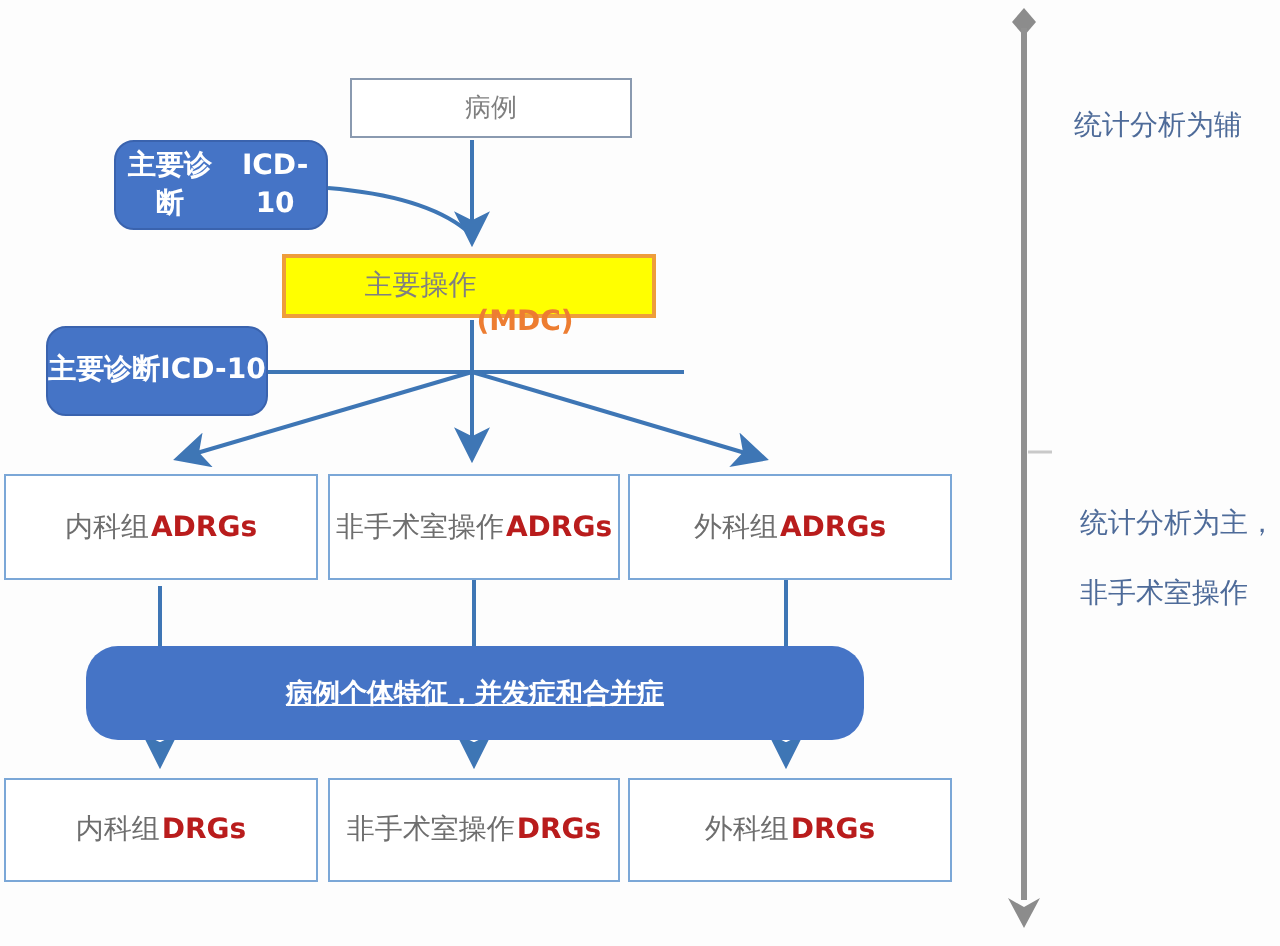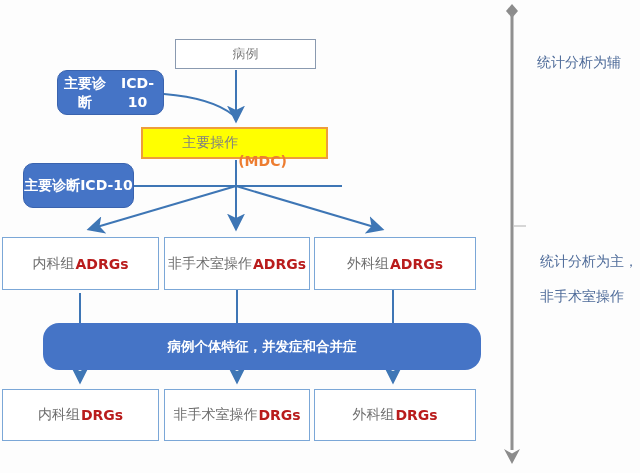--- a/index.html
+++ b/index.html
@@ -132,21 +132,21 @@
   </div>
   <div class="node wbox" style="left:164px;top:237px;width:146px;height:53px;">
     <span>非手术室操作</span>
       <span class="en">ADRGs</span>
   </div>
   <div class="node wbox" style="left:314px;top:237px;width:162px;height:53px;">
     <span>外科组</span>
       <span class="en">ADRGs</span>
   </div>
 
-  <div class="node bar" style="left:43px;top:323px;width:438px;height:47px;">
+  <div class="node bar" style="left:43px;top:323px;width:389px;height:47px;text-decoration:underline;">
     <span>病例个体特征，并发症和合并症</span>
   </div>
 
   <div class="node wbox" style="left:2px;top:389px;width:157px;height:52px;">
     <span>内科组</span>
       <span class="en">DRGs</span>
   </div>
   <div class="node wbox" style="left:164px;top:389px;width:146px;height:52px;">
     <span>非手术室操作</span>
       <span class="en">DRGs</span>

